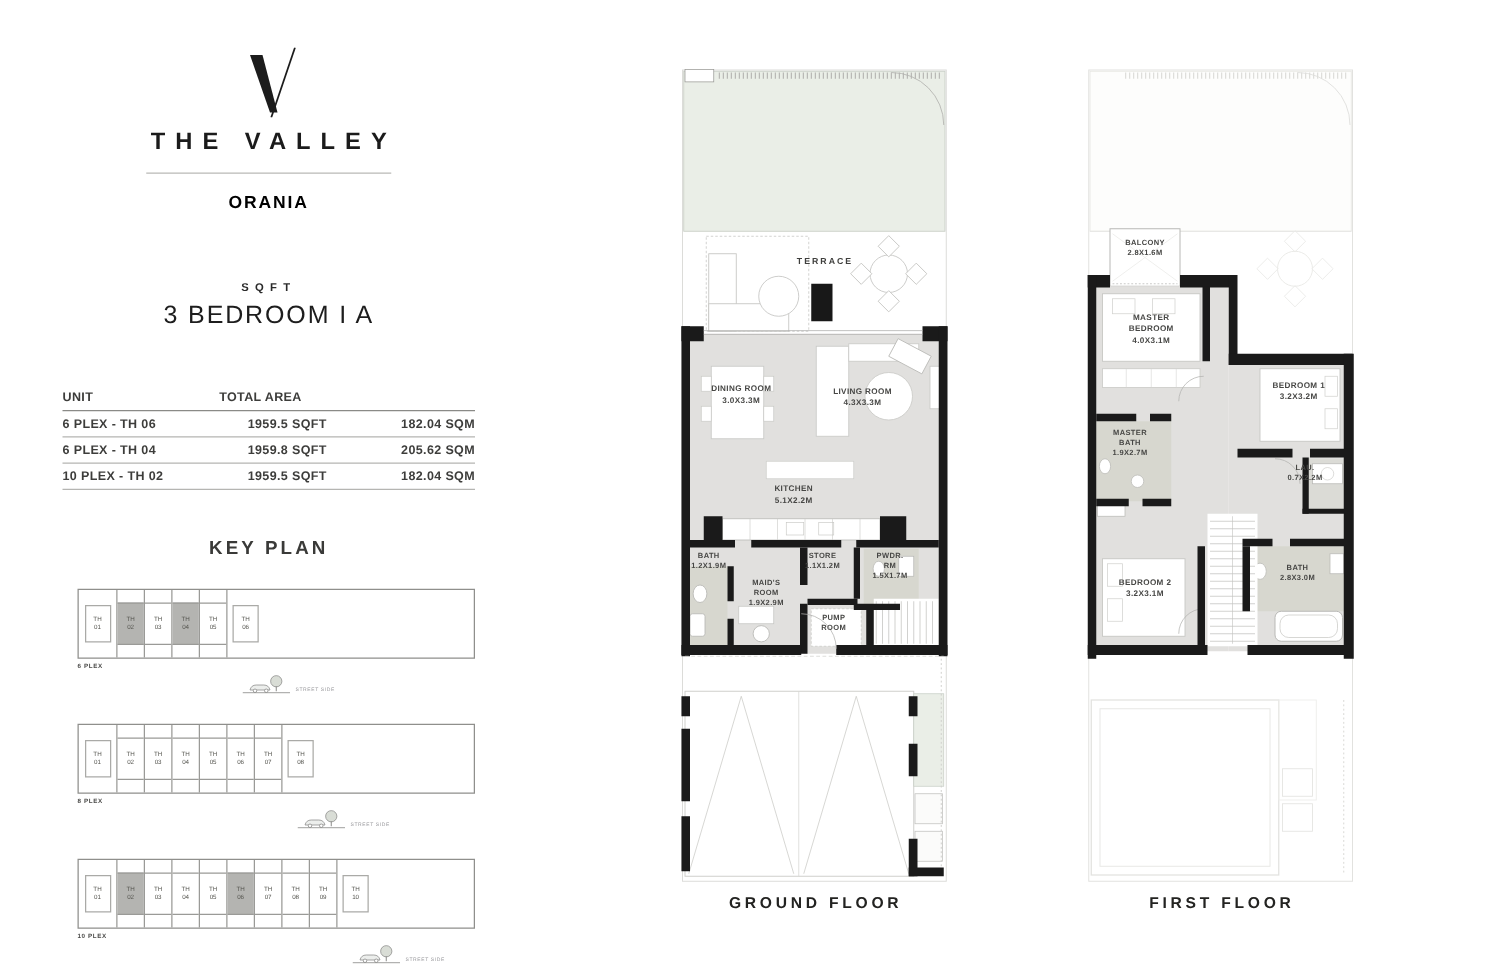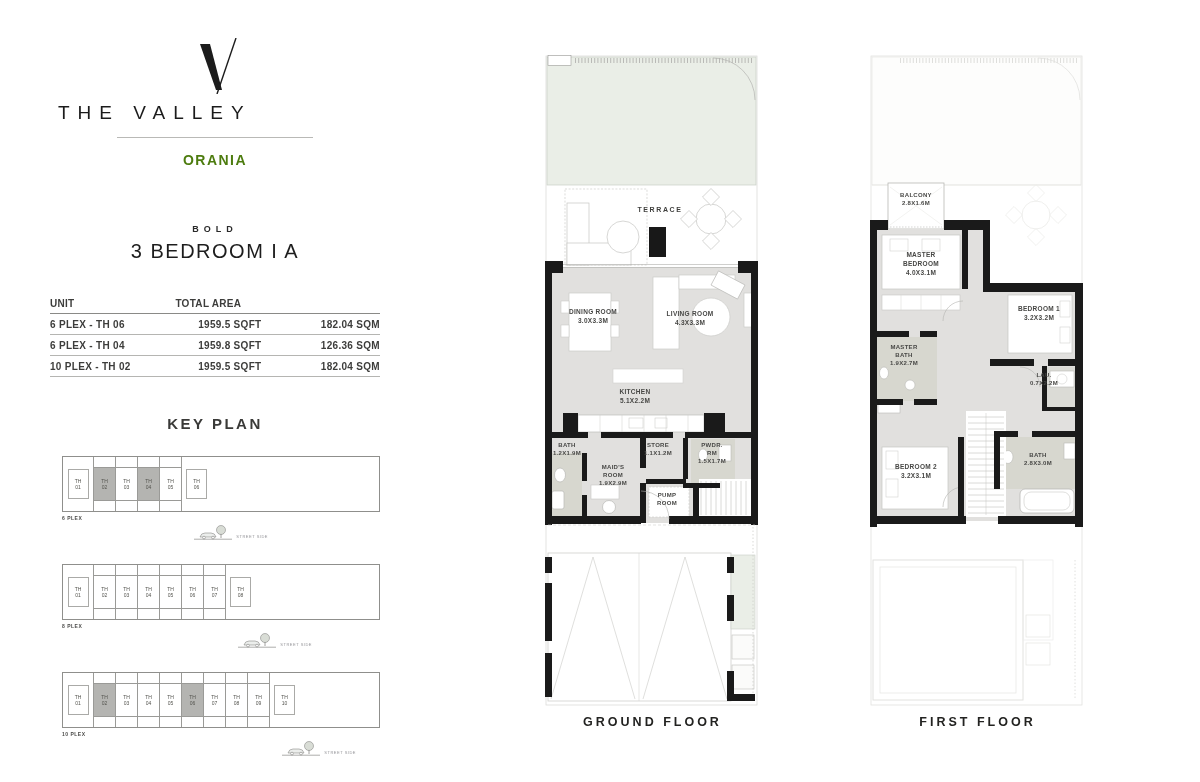--- a/index.html
+++ b/index.html
@@ -2,27 +2,27 @@
 <html><head>
 <meta charset="utf-8">
 <style>
   * { margin:0; padding:0; box-sizing:border-box; }
   body { background:#ffffff; font-family:"Liberation Sans", sans-serif; }
   .page { position:relative; width:1200px; height:782px; background:#fff; overflow:hidden; }
 
   
   .left-col { position:absolute; left:50px; top:0; width:330px; }
   .logo-wrap { margin-top:38px; text-align:center; }
-  .brand-name { margin-top:4px; text-align:left; font-size:19px; letter-spacing:8px; padding-left:8px; font-weight:400; color:#1b1b1b; }
+  .brand-name { margin-top:4px; text-align:center; font-size:19px; letter-spacing:8px; padding-left:8px; font-weight:700; color:#1b1b1b; }
   .brand-divider { width:196px; height:1px; background:#b9b9b6; margin:13px auto 0; }
-  .project-name { margin-top:14px; text-align:center; font-size:14px; letter-spacing:1.5px; font-weight:700; color:#4d7c0f; }
+  .project-name { margin-top:14px; text-align:center; font-size:14px; letter-spacing:1.5px; font-weight:700; color:#000000; }
   .collection { margin-top:56px; text-align:center; font-size:9px; letter-spacing:5px; font-weight:700; color:#2a2a2a; }
   .unit-title { margin-top:6px; text-align:center; font-size:20px; letter-spacing:1.5px; font-weight:500; color:#1d1d1d; }
 
-  .area-table { margin-top:30px; width:330px; font-size:10px; font-weight:700; color:#3d3d3b; letter-spacing:.3px; }
+  .area-table { margin-top:44px; width:330px; font-size:10px; font-weight:700; color:#3d3d3b; letter-spacing:.3px; }
   .trow { display:flex; padding:5px 0 4px; border-bottom:1px solid #b5b5b2; }
   .trow.thead { border-bottom:1px solid #8a8a87; }
   .tc-unit { flex:0 0 38%; text-align:left; }
   .tc-area { flex:1; text-align:left; }
   .tc-sqft { flex:0 0 33%; text-align:center; }
   .tc-sqm  { flex:1; text-align:right; }
 
   .key-plan-title { margin-top:38px; text-align:center; font-size:15px; letter-spacing:2.5px; font-weight:700; color:#3a3a38; }
   .kp-block { margin-left:12px; margin-top:24px; }
   .kp-outline { display:flex; border:1px solid #8f8f8c; height:56px; background:#fff; }
@@ -60,37 +60,37 @@
     <div class="logo-wrap">
       <svg width="46" height="56" viewBox="0 0 46 56">
         <polygon points="8,6 18,6 30,52 24,52" fill="#1c1c1c"></polygon>
         <line x1="44" y1="0" x2="25" y2="56" stroke="#1c1c1c" stroke-width="1.4"></line>
       </svg>
     </div>
     <div class="brand-name">THE VALLEY</div>
     <div class="brand-divider"></div>
     <div class="project-name">ORANIA</div>
 
-    <div class="collection">BOLD</div>
+    <div class="collection">SQFT</div>
     <div class="unit-title">3 BEDROOM I A</div>
 
     <div class="area-table">
       <div class="trow thead">
         <div class="tc-unit">UNIT</div>
         <div class="tc-area">TOTAL AREA</div>
       </div>
       <div class="trow">
         <div class="tc-unit">6 PLEX - TH 06</div>
         <div class="tc-sqft">1959.5 SQFT</div>
         <div class="tc-sqm">182.04 SQM</div>
       </div>
       <div class="trow">
         <div class="tc-unit">6 PLEX - TH 04</div>
         <div class="tc-sqft">1959.8 SQFT</div>
-        <div class="tc-sqm">126.36 SQM</div>
+        <div class="tc-sqm">205.62 SQM</div>
       </div>
       <div class="trow">
         <div class="tc-unit">10 PLEX - TH 02</div>
         <div class="tc-sqft">1959.5 SQFT</div>
         <div class="tc-sqm">182.04 SQM</div>
       </div>
     </div>
 
     <div class="key-plan-title">KEY PLAN</div>
 

